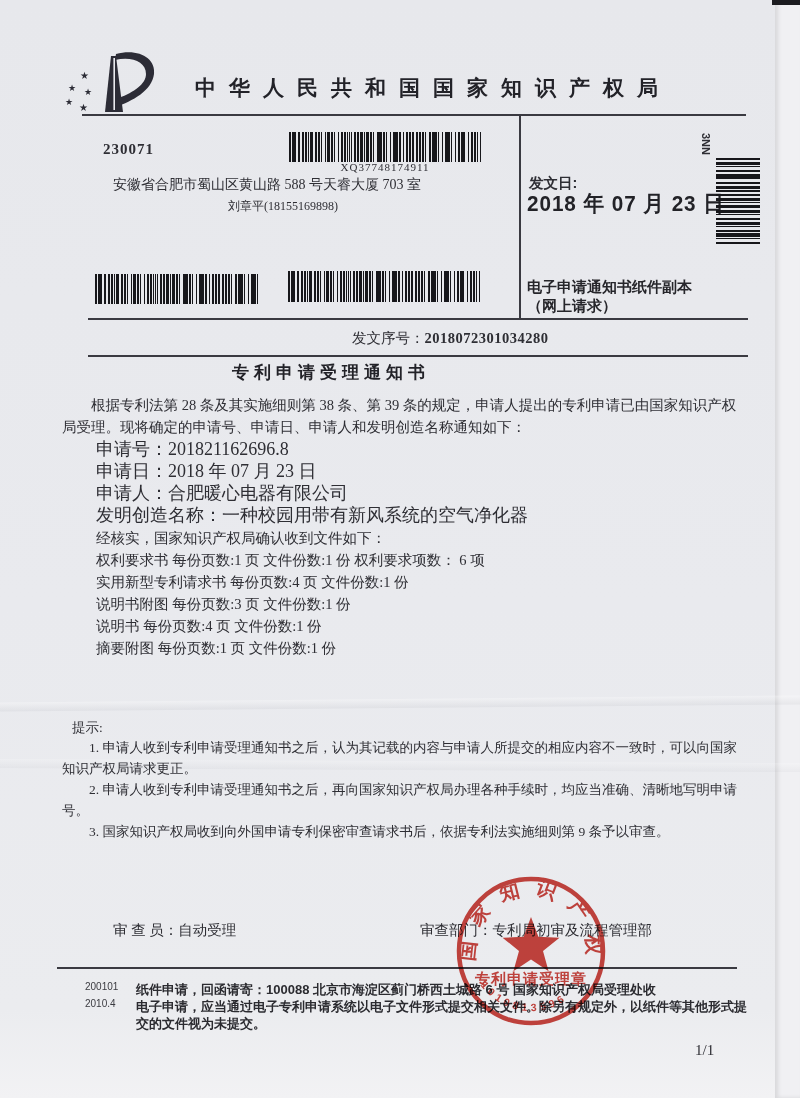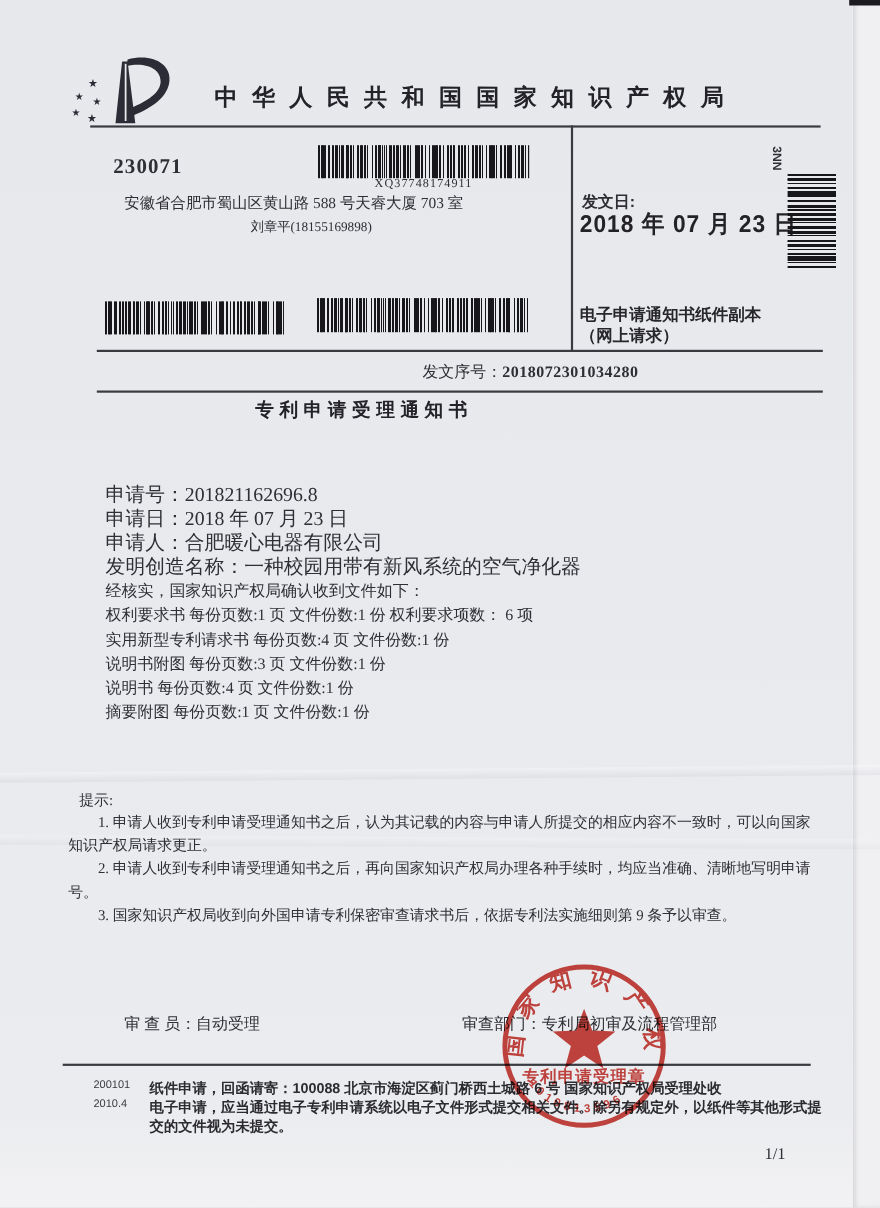--- a/index.html
+++ b/index.html
@@ -13,21 +13,21 @@
   .edge-strip{left:775px;top:0;width:25px;height:1098px;background:#f0f0f3;box-shadow:inset 3px 0 4px rgba(0,0,0,.10);}
   .corner-mark{left:772px;top:0;width:28px;height:5px;background:#1c1c20;}
   .crease{left:0;width:800px;height:9px;opacity:.55;background:linear-gradient(180deg,rgba(255,255,255,.55),rgba(110,112,124,.14));}
   .crease.c1{top:699px;transform:rotate(-.5deg);}
   .crease.c2{top:761px;transform:rotate(.3deg);opacity:.35;}
   
   .rule{background:#3a3a41;height:2px;}
   .vrule{background:#3a3a41;width:2px;}
   
   .office-title{left:195px;top:74px;font-size:21px;font-weight:bold;letter-spacing:13px;color:#222228;white-space:nowrap;}
-  .dispatch-code{left:103px;top:141px;font-size:19px;font-weight:bold;letter-spacing:1px;}
+  .dispatch-code{left:103px;top:141px;font-size:15px;font-weight:bold;letter-spacing:1px;}
   
   .bc-h{background-image:
     repeating-linear-gradient(90deg,#17171b 0 2px,transparent 2px 3px,#17171b 3px 5px,transparent 5px 6px,#17171b 6px 7px,transparent 7px 10px,#17171b 10px 11px,transparent 11px 13px),
     repeating-linear-gradient(90deg,transparent 0 4px,#17171b 4px 6px,transparent 6px 9px,#17171b 9px 10px,transparent 10px 17px);}
   .bc-v{background-image:
     repeating-linear-gradient(180deg,#17171b 0 2px,transparent 2px 4px,#17171b 4px 7px,transparent 7px 8px,#17171b 8px 9px,transparent 9px 12px),
     repeating-linear-gradient(180deg,transparent 0 5px,#17171b 5px 6px,transparent 6px 14px);}
   .bc-label{left:289px;top:161px;width:192px;text-align:center;font-size:11px;letter-spacing:1px;}
   .addr1{left:113px;top:176px;font-size:14px;}
   .addr2{left:228px;top:198px;font-size:12px;}
@@ -94,26 +94,27 @@
   <div class="abs issue-date gothic">2018 年 07 月 23 日</div>
   <div class="abs copy-note gothic">电子申请通知书纸件副本（网上请求）</div>
 
   <div class="abs side-bc-label gothic">3NN</div>
   <div class="abs bc-v" style="left:716px;top:158px;width:44px;height:88px;"></div>
 
   <div class="abs bc-h" style="left:95px;top:274px;width:163px;height:30px;"></div>
   <div class="abs bc-h" style="left:288px;top:271px;width:192px;height:31px;"></div>
   <div class="abs rule" style="left:88px;top:318px;width:660px;"></div>
 
-  <div class="abs meta" style="left:352px;margin-left:32px;">
+  <div class="abs meta" style="left:352px;">
     <span>发文序号：</span><span class="val">2018072301034280</span>
   </div>
   <div class="abs rule" style="left:88px;top:355px;width:660px;"></div>
 
   <div class="abs notice-title">专利申请受理通知书</div>
+  <div class="abs intro">根据专利法第 28 条及其实施细则第 38 条、第 39 条的规定，申请人提出的专利申请已由国家知识产权局受理。现将确定的申请号、申请日、申请人和发明创造名称通知如下：</div>
 
   <div class="abs fields">
     <div><span>申请号：</span><span>201821162696.8</span></div>
     <div><span>申请日：</span><span>2018 年 07 月 23 日</span></div>
     <div><span>申请人：</span><span>合肥暖心电器有限公司</span></div>
     <div><span>发明创造名称：</span><span>一种校园用带有新风系统的空气净化器</span></div>
   </div>
 
   <div class="abs docs">
     <div>经核实，国家知识产权局确认收到文件如下：</div>

